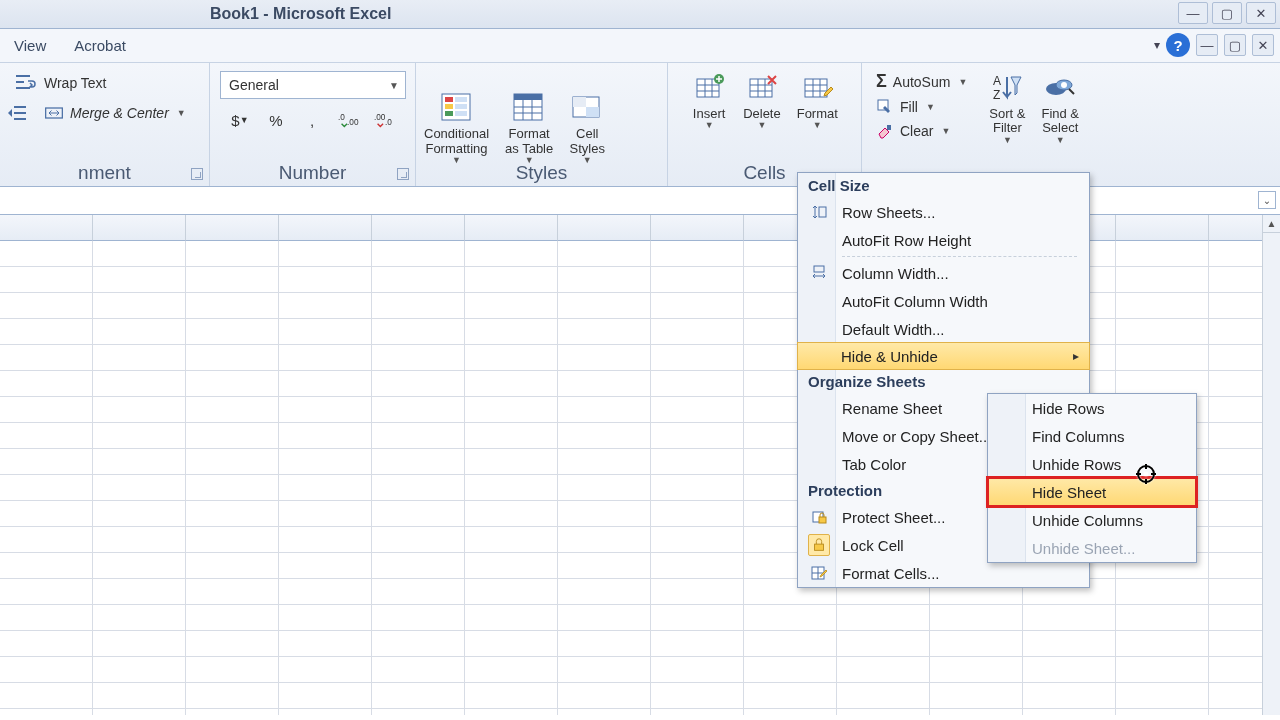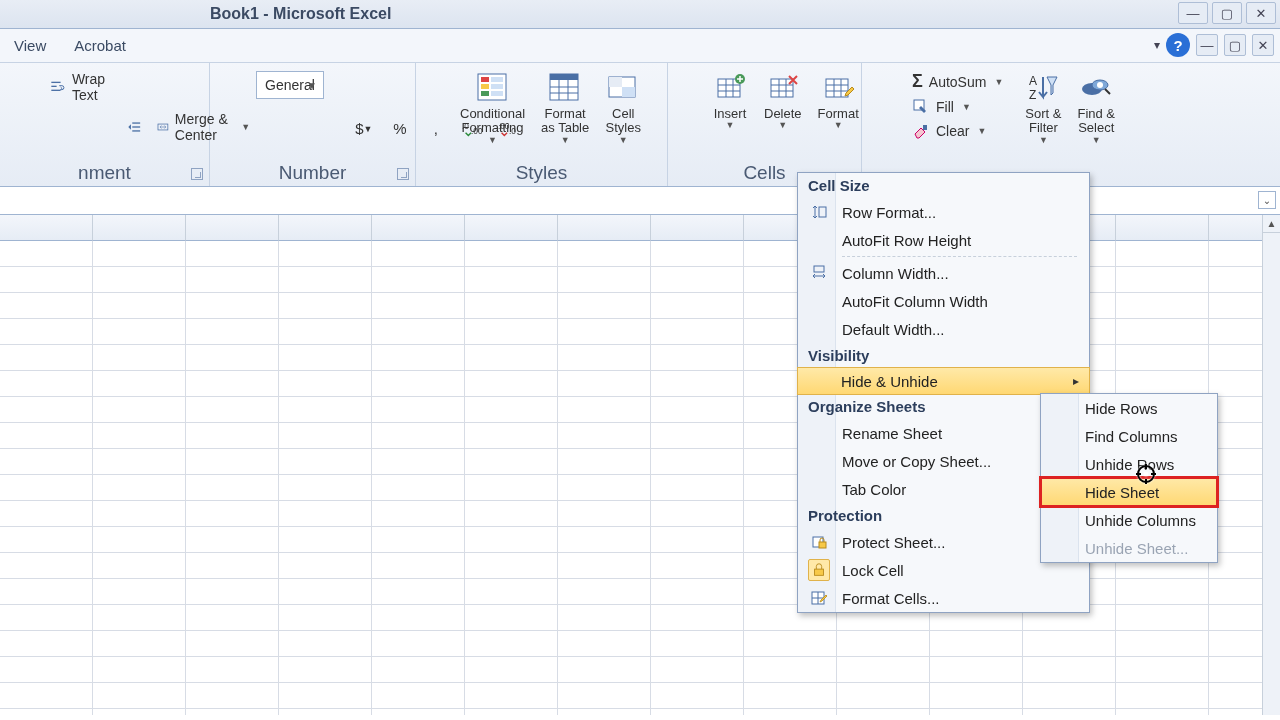--- a/index.html
+++ b/index.html
@@ -14,48 +14,48 @@
 
 .tabrow { height: 34px; background: #f3f6fb; border-bottom: 1px solid #c7d3e4; display: flex; align-items: center; position: relative; }
 .tab { padding: 6px 14px; font-size: 15px; color: #3a4a63; }
 .tabrow .right-icons { position: absolute; right: 6px; top: 4px; display: flex; gap: 6px; align-items: center; }
 .ricon { width: 22px; height: 22px; border: 1px solid #aebed6; background: #e6ecf5; display:flex; align-items:center; justify-content:center; font-size:13px; color:#445; border-radius:2px;}
 .help-icon { width: 24px; height: 24px; border-radius: 50%; background: #2a6fd6; color: #fff; display:flex; align-items:center; justify-content:center; font-weight:bold; font-size:15px;}
 .chev { font-size: 12px; color:#445; }
 
 
 .ribbon { height: 124px; background: linear-gradient(#f3f6fb, #e6ecf5); border-bottom: 1px solid #9fb4d1; display: flex; position: relative; }
-.group { border-right: 1px solid #c7d3e4; height: 100%; display: flex; justify-content: flex-start; position: relative; padding-left: 36px; }
+.group { border-right: 1px solid #c7d3e4; height: 100%; display: flex; flex-direction: column; justify-content: flex-start; position: relative; }
 .group-label { position: absolute; bottom: 2px; left: 0; right: 0; text-align: center; font-size: 19px; color: #4a5a73; }
 .launcher { position: absolute; right: 6px; bottom: 6px; width: 12px; height: 12px; border: 1px solid #8fa3c2; }
 .launcher::after { content:""; position:absolute; right:1px; bottom:1px; width:5px; height:5px; border-right:1px solid #8fa3c2; border-bottom:1px solid #8fa3c2; }
 
 .rbtn { display: flex; align-items: center; gap: 6px; padding: 2px 8px; font-size: 14px; color: #333; border-radius: 3px; }
 .rbtn .drop { font-size: 9px; color: #555; margin-left: 2px; }
 .rbtn-big { display: flex; flex-direction: column; align-items: center; justify-content: flex-start; padding: 4px 8px 0 8px; font-size: 13px; color: #333; text-align: center; line-height: 1.1; }
 .rbtn-big .bigicon { width: 36px; height: 34px; margin-bottom: 2px; }
 .rbtn-big .drop { font-size: 9px; color: #555; }
 
 .combo { height: 28px; border: 1px solid #9fb4d1; background: #fff; display: flex; align-items: center; padding: 0 8px; font-size: 14px; color: #333; position: relative; }
 .combo .drop-tri { position: absolute; right: 6px; font-size: 10px; color:#555; }
 
 
 .g-align { width: 210px; }
 .g-align .top { padding: 6px 0 0 6px; }
-.g-align .row2 { padding: 4px 0 0 6px; }
+.g-align .row2 { padding: 4px 0 0 6px; font-style: italic; }
 .indent-icon { width: 24px; height: 24px; display: inline-block; }
 
 
 .g-number { width: 206px; }
 .g-number .combo { margin: 8px 10px 0 10px; width: 186px; }
 .g-number .numrow { display: flex; gap: 8px; padding: 8px 0 0 16px; align-items: center; }
 .numbtn { width: 28px; height: 26px; display:flex; align-items:center; justify-content:center; font-size:15px; color:#333; }
 
 
-.g-styles { width: 252px; display: flex; }
+.g-styles { width: 252px; display: flex; justify-content: center; }
 .g-styles .bigs { display: flex; padding-top: 4px; }
 
 
 .g-cells { width: 194px; }
 .g-cells .bigs { display: flex; padding-top: 4px; justify-content: center; }
 
 
 .g-editing { flex: 1; }
 .g-editing .col2 { display: flex; padding-top: 4px; }
 .g-editing .stack { display: flex; flex-direction: column; gap: 2px; padding: 2px 6px 0 6px; }
@@ -658,21 +658,21 @@
   <div class="iconcol"></div>
   <div class="content">
     <div class="hdr">Cell Size</div>
     <div class="item">
       <span class="micon">
           <svg width="18" height="18" viewBox="0 0 18 18">
             <path d="M5 3v12M3 5l2-2 2 2M3 13l2 2 2-2" stroke="#4a6fa5" fill="none"></path>
             <rect x="9" y="4" width="7" height="10" fill="none" stroke="#4a6fa5"></rect>
           </svg>
         </span>
-      <span>Row Format...</span>
+      <span>Row Sheets...</span>
     </div>
     <div class="item">
         <span>AutoFit Row Height</span>
       </div>
     <div class="sep"></div>
     <div class="item">
       <span class="micon">
           <svg width="18" height="18" viewBox="0 0 18 18">
             <path d="M3 12h12M5 10l-2 2 2 2M13 10l2 2-2 2" stroke="#4a6fa5" fill="none"></path>
             <rect x="4" y="2" width="10" height="6" fill="none" stroke="#4a6fa5"></rect>
@@ -680,21 +680,20 @@
         </span>
       <span>Column Width...</span>
     </div>
     <div class="item">
         <span>AutoFit Column Width</span>
       </div>
     <div class="item">
         <span>Default Width...</span>
       </div>
 
-    <div class="hdr">Visibility</div>
     <div class="item haschild highlight">
         <span>Hide &amp; Unhide</span>
       </div>
 
     <div class="hdr">Organize Sheets</div>
     <div class="item">
         <span>Rename Sheet</span>
       </div>
     <div class="item">
         <span>Move or Copy Sheet...</span>
@@ -730,21 +729,21 @@
             <line x1="2" y1="9" x2="14" y2="9" stroke="#4a6fa5"></line>
             <line x1="8" y1="3" x2="8" y2="15" stroke="#4a6fa5"></line>
             <path d="M11 11l5-5 1 1-5 5-2 1z" fill="#f7c948" stroke="#b88a1a" stroke-width="0.8"></path>
           </svg>
         </span>
       <span>Format Cells...</span>
     </div>
   </div>
 </div>
 
-<div class="menu submenu" style="left:1040px; top:393px; width:178px;">
+<div class="menu submenu" style="left:987px; top:393px; width:210px;">
   <div class="iconcol"></div>
   <div class="content">
     <div class="item">
         <span>Hide Rows</span>
       </div>
     <div class="item">
         <span>Find Columns</span>
       </div>
     <div class="item">
         <span>Unhide Rows</span>

